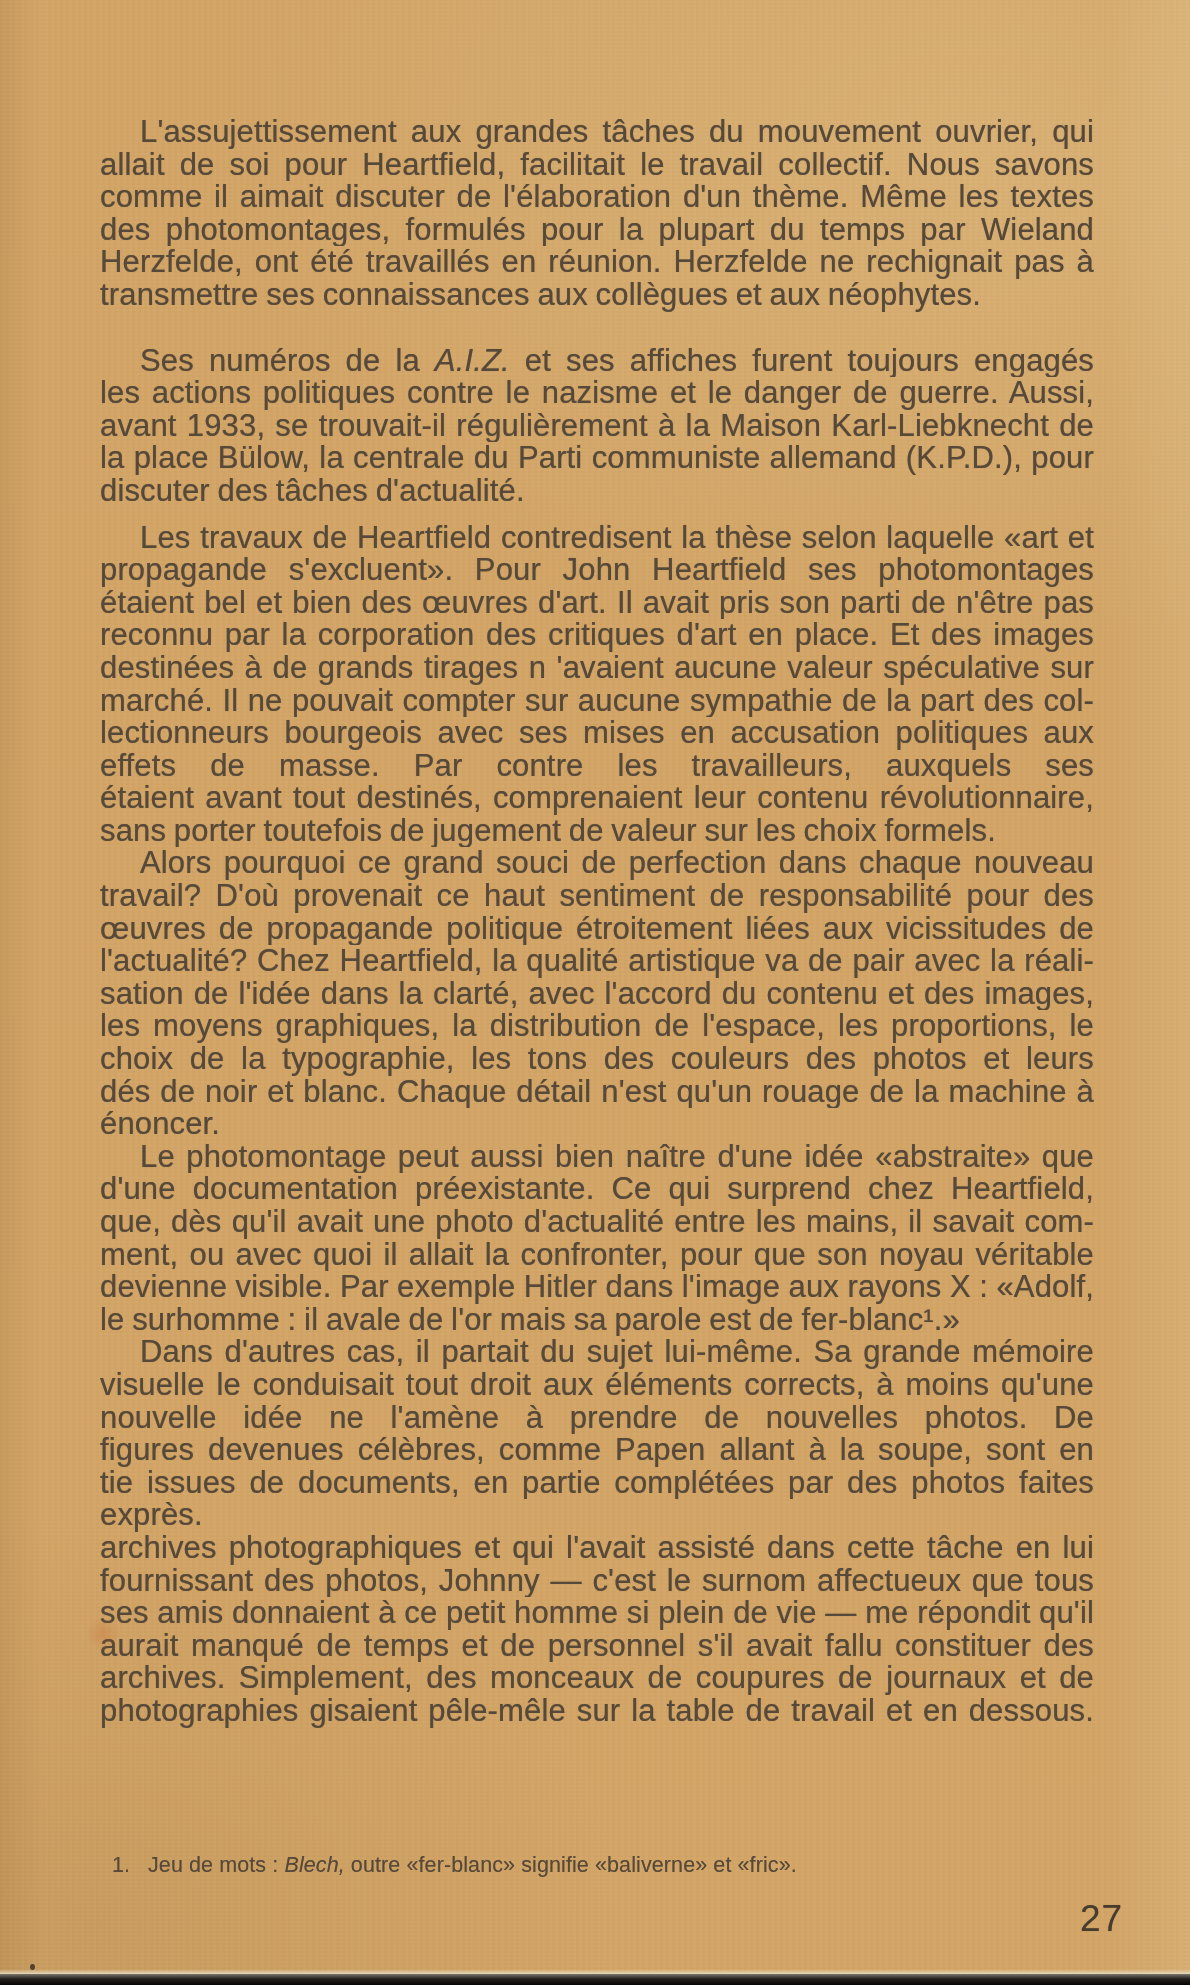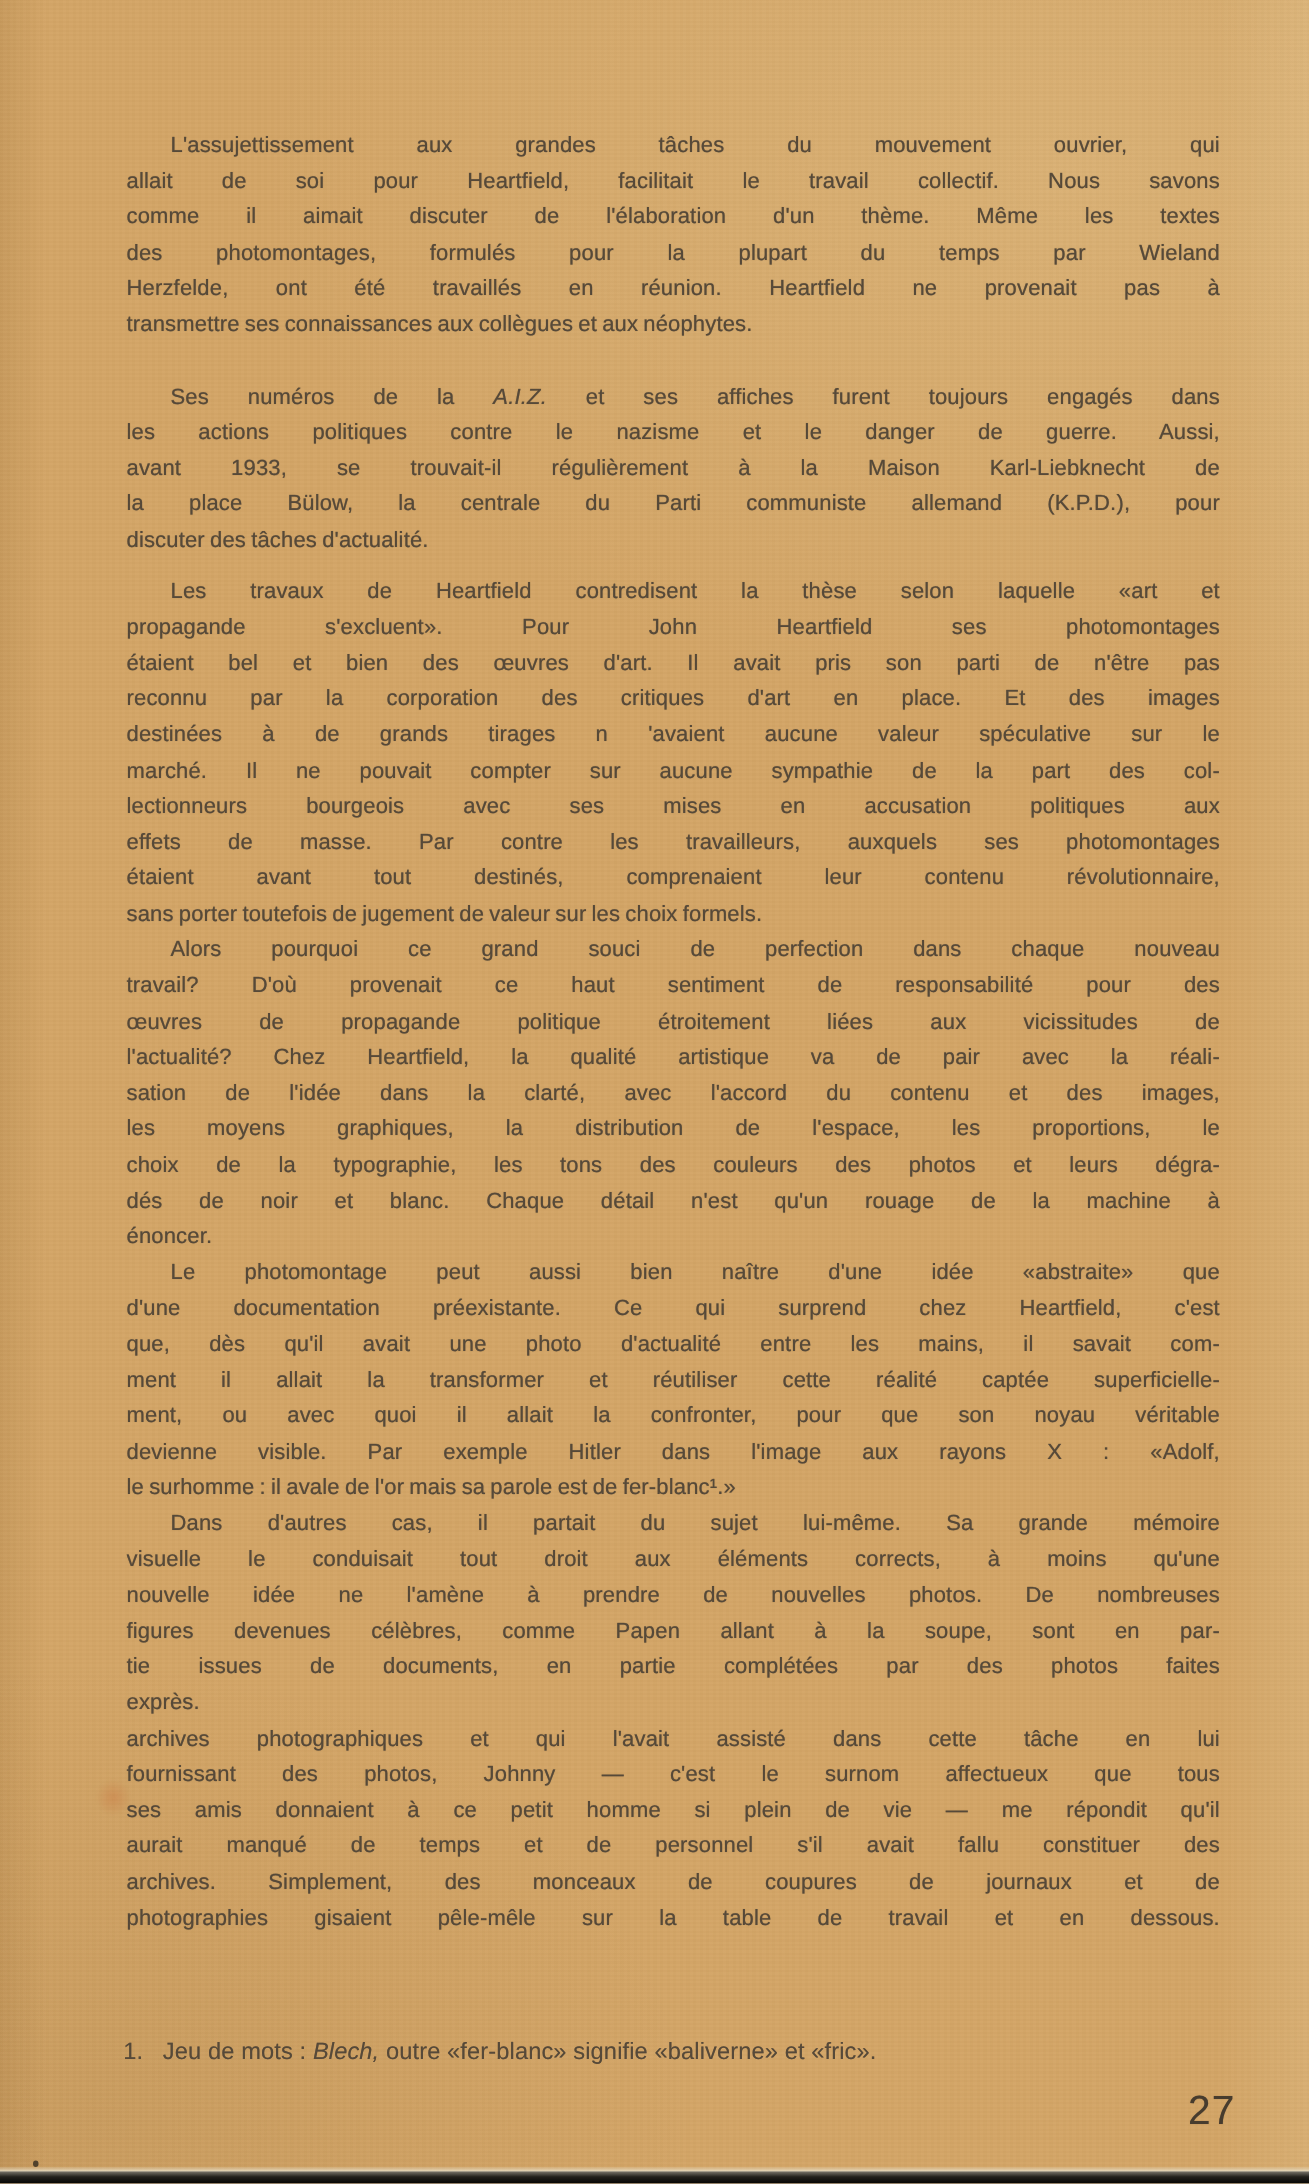--- a/index.html
+++ b/index.html
@@ -16,23 +16,23 @@
       radial-gradient(900px 700px at 8% 97%, rgba(115,78,30,.10), rgba(115,78,30,0) 60%),
       var(--paper, #d3a566);
   }
   .grain{
     position:absolute;inset:0;pointer-events:none;
     background:
       repeating-linear-gradient(0deg, rgba(0,0,0,.012) 0 2px, rgba(255,255,255,.014) 2px 4px),
       repeating-linear-gradient(90deg, rgba(0,0,0,.008) 0 3px, rgba(255,255,255,.010) 3px 6px);
   }
   .text-block{
-    position:absolute;left:115px;top:116px;width:994px;
+    position:absolute;left:100px;top:116px;width:994px;
     color:var(--ink, #564939);
-    font-size:20px;line-height:32.6px;
+    font-size:31px;line-height:32.6px;
     letter-spacing:.15px;word-spacing:-1px;
     -webkit-text-stroke:.2px rgba(86,73,57,.65);
     text-shadow:0 0 .7px rgba(86,73,57,.5);
   }
   .para{margin:0;}
   .line{
     height:32.6px;overflow:hidden;
     text-align:justify;text-align-last:justify;
   }
   .line.end{text-align-last:left;}
@@ -75,21 +75,21 @@
 
 <div class="page">
   <div class="grain"></div>
 
   <div class="text-block">
       <div class="para" style="margin-bottom: 33px;">
         <div class="line indent"><span>L'assujettissement aux grandes tâches du mouvement ouvrier, qui</span></div>
         <div class="line"><span>allait de soi pour Heartfield, facilitait le travail collectif. Nous savons</span></div>
         <div class="line"><span>comme il aimait discuter de l'élaboration d'un thème. Même les textes</span></div>
         <div class="line"><span>des photomontages, formulés pour la plupart du temps par Wieland</span></div>
-        <div class="line"><span>Herzfelde, ont été travaillés en réunion. Heartfield ne provenait pas à</span></div>
+        <div class="line"><span>Herzfelde, ont été travaillés en réunion. Herzfelde ne rechignait pas à</span></div>
         <div class="line end"><span>transmettre ses connaissances aux collègues et aux néophytes.</span></div>
       </div>
       <div class="para" style="margin-bottom: 14px;">
         <div class="line indent"><span>Ses numéros de la </span><em>A.I.Z.</em><span> et ses affiches furent toujours engagés dans</span></div>
         <div class="line"><span>les actions politiques contre le nazisme et le danger de guerre. Aussi,</span></div>
         <div class="line"><span>avant 1933, se trouvait-il régulièrement à la Maison Karl-Liebknecht de</span></div>
         <div class="line"><span>la place Bülow, la centrale du Parti communiste allemand (K.P.D.), pour</span></div>
         <div class="line end"><span>discuter des tâches d'actualité.</span></div>
       </div>
       <div class="para">
@@ -112,21 +112,20 @@
         <div class="line"><span>sation de l'idée dans la clarté, avec l'accord du contenu et des images,</span></div>
         <div class="line"><span>les moyens graphiques, la distribution de l'espace, les proportions, le</span></div>
         <div class="line"><span>choix de la typographie, les tons des couleurs des photos et leurs dégra-</span></div>
         <div class="line"><span>dés de noir et blanc. Chaque détail n'est qu'un rouage de la machine à</span></div>
         <div class="line end"><span>énoncer.</span></div>
       </div>
       <div class="para">
         <div class="line indent"><span>Le photomontage peut aussi bien naître d'une idée «abstraite» que</span></div>
         <div class="line"><span>d'une documentation préexistante. Ce qui surprend chez Heartfield, c'est</span></div>
         <div class="line"><span>que, dès qu'il avait une photo d'actualité entre les mains, il savait com-</span></div>
-        <div class="line"><span>ment il allait la transformer et réutiliser cette réalité captée superficielle-</span></div>
         <div class="line"><span>ment, ou avec quoi il allait la confronter, pour que son noyau véritable</span></div>
         <div class="line"><span>devienne visible. Par exemple Hitler dans l'image aux rayons X : «Adolf,</span></div>
         <div class="line end"><span>le surhomme : il avale de l'or mais sa parole est de fer-blanc¹.»</span></div>
       </div>
       <div class="para">
         <div class="line indent"><span>Dans d'autres cas, il partait du sujet lui-même. Sa grande mémoire</span></div>
         <div class="line"><span>visuelle le conduisait tout droit aux éléments corrects, à moins qu'une</span></div>
         <div class="line"><span>nouvelle idée ne l'amène à prendre de nouvelles photos. De nombreuses</span></div>
         <div class="line"><span>figures devenues célèbres, comme Papen allant à la soupe, sont en par-</span></div>
         <div class="line"><span>tie issues de documents, en partie complétées par des photos faites</span></div>

